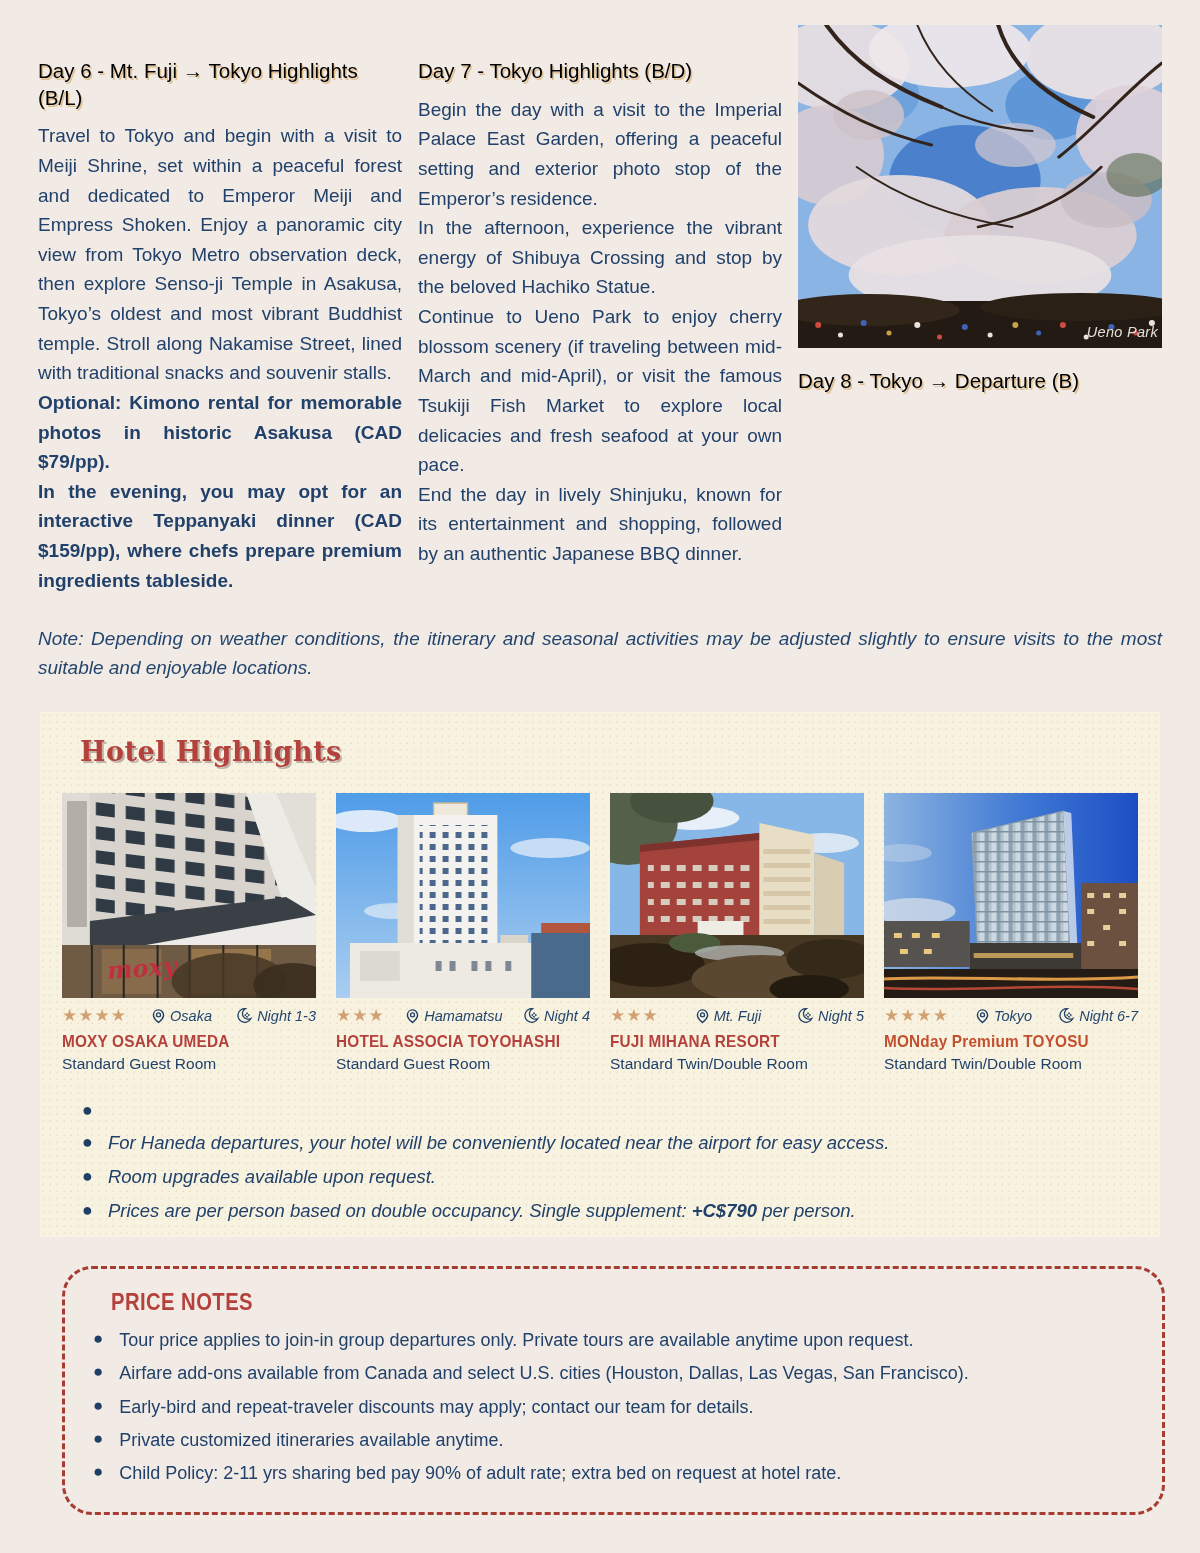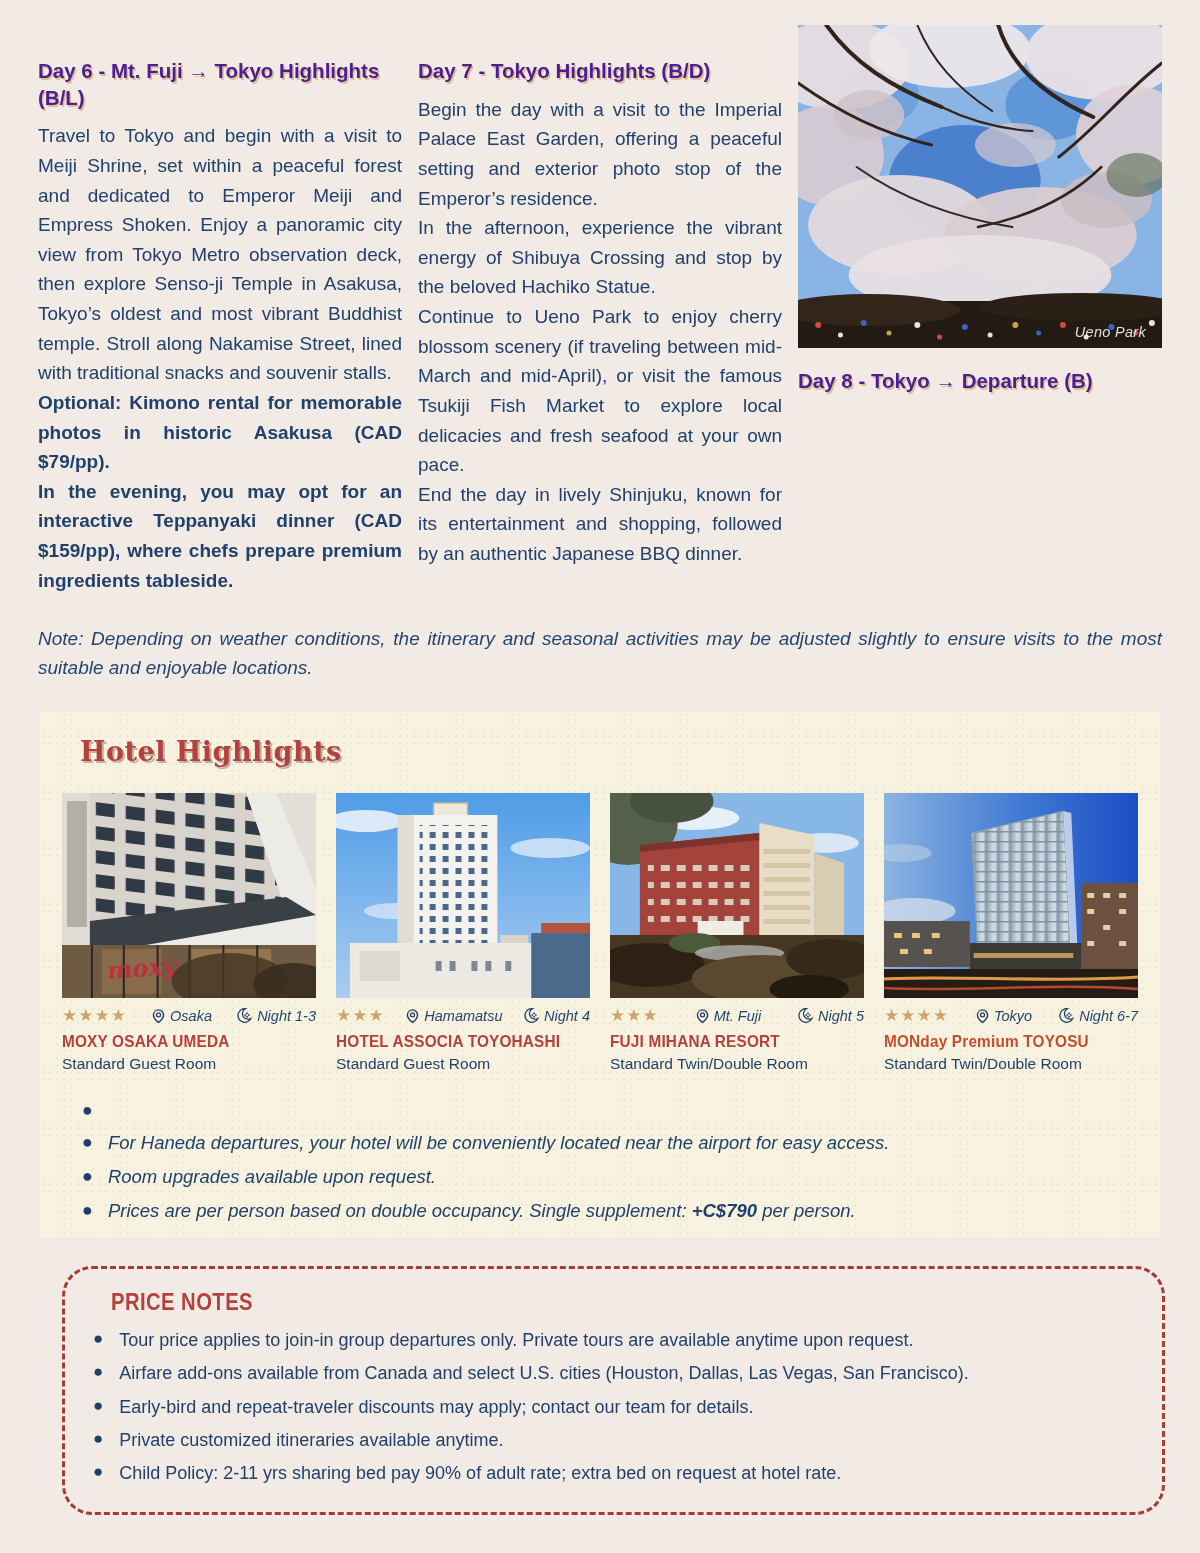--- a/index.html
+++ b/index.html
@@ -8,30 +8,30 @@
     position:relative; width:1200px; height:1553px; margin:0 auto;
     background:#f2ebe5; overflow:hidden;
     font-family:"Liberation Sans", sans-serif; color:#21416b;
   }
 
   
   .columns { display:flex; gap:16px; padding:0 38px; margin-top:25px; align-items:flex-start; }
   .col { flex:1; min-width:0; }
   .col.pad-top { padding-top:33px; }
   .day-title {
-    color:#4c1d95; font-weight:bold; font-size:20.5px; line-height:1.3;
+    color:#000000; font-weight:normal; font-size:20.5px; line-height:1.3;
     margin:0 0 10px 0; text-shadow:1.5px 1.5px 0 rgba(221,184,131,.85);
   }
   .body-p { margin:0; text-align:justify; font-size:19px; line-height:1.56; }
   .body-p.bold { font-weight:bold; }
 
   .photo-wrap { position:relative; width:100%; height:323px; margin-bottom:20px; }
   .photo-wrap svg { display:block; width:100%; height:100%; }
   .photo-caption {
-    position:absolute; right:16px; bottom:8px; color:#f3f0ea; font-style:italic;
+    position:absolute; right:4px; bottom:8px; color:#f3f0ea; font-style:italic;
     font-size:14.5px; opacity:.92; letter-spacing:.3px;
   }
 
   .itinerary-note {
     margin:30px 38px 0 38px; font-style:italic; font-size:19px; line-height:1.5;
     text-align:justify; color:#24466e;
   }
 
   
   .hotel-panel {

